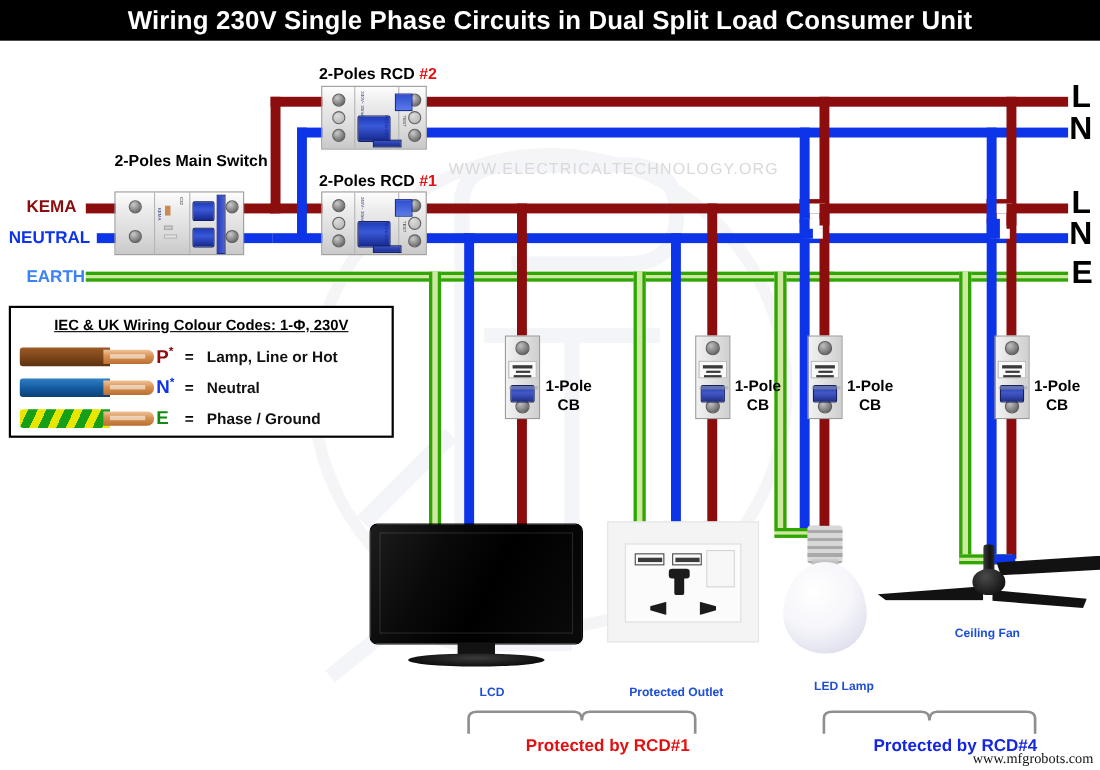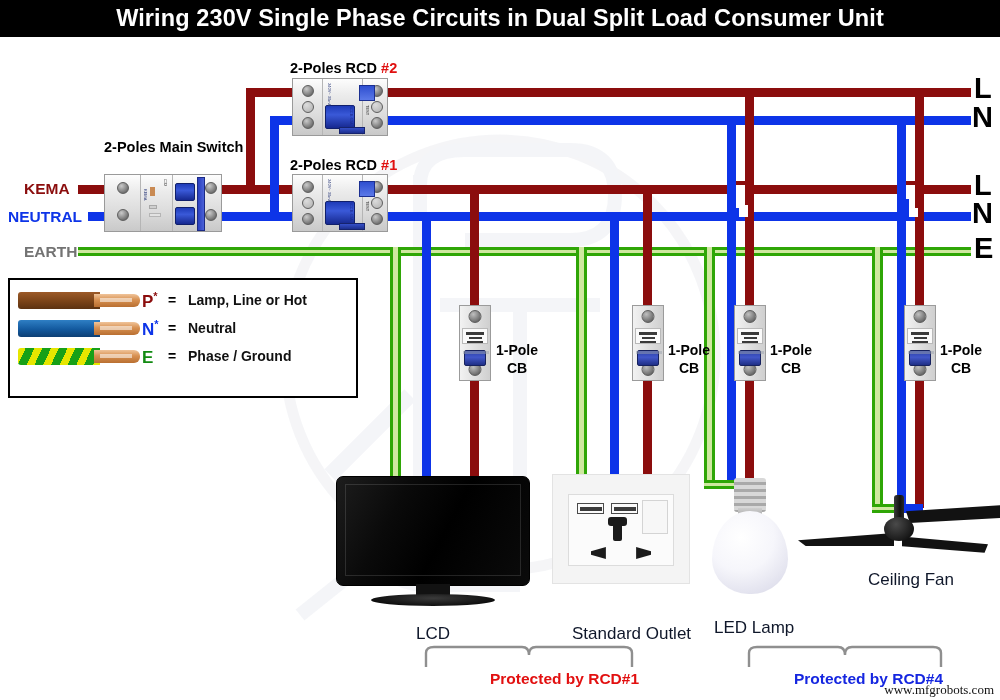--- a/index.html
+++ b/index.html
@@ -76,38 +76,38 @@
     font-size: 29px; font-weight: bold; color: #000;
     line-height: 1;
   }
   .leftLabel {
     position: absolute;
     font-size: 15.5px; font-weight: bold;
     line-height: 1; white-space: nowrap;
   }
   .lblPhase  { color: #8B0D0D; }
   .lblNeutral{ color: #0D34E8; }
-  .lblEarth  { color: #737373; }
+  .lblEarth  { color: #3b82f6; }
 
   
   .devLabel {
     position: absolute;
     font-size: 14.5px; font-weight: bold; color: #000;
     white-space: nowrap; line-height: 1.15;
   }
   .devLabel .hash1 { color: #E01010; }
   .devLabel .hash2 { color: #E01010; }
   .cbLabel {
     position: absolute;
     font-size: 14px; font-weight: bold; color: #000;
     line-height: 1.25; text-align: center; white-space: nowrap;
   }
   .loadLabel {
     position: absolute;
-    font-size: 17px; font-weight: normal; color: #0f172a;
+    font-size: 11px; font-weight: bold; color: #1d4ed8;
     white-space: nowrap;
   }
 
   
   .brk {
     position: absolute;
     background: linear-gradient(to right,#f2f2f2 0%,#e2e2e2 45%,#cfcfcf 100%);
     border: 1px solid #9b9b9b;
   }
   .brk .term {
@@ -332,20 +332,21 @@
 
   <svg id="bigwm" viewBox="0 0 460 600" fill="none" stroke="#e9e9ef" stroke-width="9">
     <circle cx="230" cy="300" r="215" stroke="#edeef2" stroke-width="11"></circle>
     <path d="M150 120 L150 470" stroke="#eceef3" stroke-width="14"></path>
     <path d="M150 130 Q150 95 195 95 L300 95 Q345 95 345 140 Q345 185 300 185 L195 185" stroke="#eceef3" stroke-width="14"></path>
     <path d="M170 250 L330 250 M250 250 L250 440" stroke="#eceef3" stroke-width="14"></path>
     <path d="M105 480 Q105 530 160 530 L250 530" stroke="#eceef3" stroke-width="14"></path>
     <path d="M60 420 L140 340" stroke="#eceef3" stroke-width="16"></path>
     <path d="M80 520 L30 560" stroke="#eceef3" stroke-width="14"></path>
   </svg>
+  <div class="wm-url" style="left:408px; top:146px;">WWW.ELECTRICALTECHNOLOGY.ORG</div>
   <div id="credit">www.mfgrobots.com</div>
 
   <div class="wire wP" style="left:78px;  top:185px; width:170px; height:9px;"></div>
   <div class="wire wN" style="left:88px;  top:212px; width:160px; height:9px;"></div>
   <div class="earthH" style="left:78px;  top:247px; width:680px; height:9px;"></div>
 
   <div class="wire wP" style="left:246px; top:88px;  width:9px; height:106px;"></div>
   <div class="wire wP" style="left:246px; top:185px; width:48px; height:9px;"></div>
   <div class="wire wP" style="left:246px; top:88px;  width:48px; height:9px;"></div>
 
@@ -542,20 +543,21 @@
     </div>
     <div class="lever" style="top:44px; width:22px; height:16px;"></div>
     <div class="stripe" style="left:3px; top:45px; width:26px; height:3px;"></div>
   </div>
   <div class="cbLabel" style="left:940px; top:342px;">
     <div>1-Pole</div>
     <div style="text-align:center;">CB</div>
   </div>
 
   <div id="legend">
+    <div class="lgTitle">IEC &amp; UK Wiring Colour Codes: 1-Φ, 230V</div>
 
     <div class="row">
       <div class="cable">
         <div class="sheath brown"></div>
           <div class="copper"></div>
       </div>
       <div class="sym p">
         <span>P</span><sup>*</sup>
       </div>
       <div class="eq">=</div>
@@ -587,59 +589,59 @@
     </div>
   </div>
 
   <div id="lcd">
     <div class="screen">
         <div class="inner"></div>
       </div>
     <div class="neck"></div>
     <div class="base"></div>
   </div>
-  <div class="loadLabel" style="left:416px; top:624px;">LCD</div>
+  <div class="loadLabel" style="left:436px; top:624px;">LCD</div>
 
   <div id="socket">
     <div class="plateBG"></div>
     <div class="face">
       <div class="swbtn"></div>
       <div class="usb" style="left:8px;">
           <i></i>
         </div>
       <div class="usb" style="left:42px;">
           <i></i>
         </div>
       <div class="ehead"></div>
       <div class="eslot"></div>
       <div class="pinL"></div>
       <div class="pinR"></div>
     </div>
   </div>
-  <div class="loadLabel" style="left:572px; top:624px;">Standard Outlet</div>
+  <div class="loadLabel" style="left:572px; top:624px;">Protected Outlet</div>
 
   <div id="bulb">
     <div class="cap"></div>
       <div class="neck2"></div>
       <div class="globe"></div>
   </div>
-  <div class="loadLabel" style="left:714px; top:618px;">LED Lamp</div>
+  <div class="loadLabel" style="left:740px; top:618px;">LED Lamp</div>
 
   <div id="fan">
     <div class="rod"></div>
     <div class="blade b2"></div>
     <div class="blade b3"></div>
     <div class="blade b1"></div>
     <div class="hub"></div>
   </div>
   <div class="loadLabel" style="left:868px; top:570px;">Ceiling Fan</div>
 
   <svg class="braceWrap" style="left:424px; top:645px; width:210px; height:24px;" viewBox="0 0 210 24">
     <path d="M2 22 L2 8 Q2 2 10 2 L98 2 Q105 2 105 10 Q105 2 112 2 L200 2 Q208 2 208 8 L208 22" fill="none" stroke="#8f8f8f" stroke-width="2.4"></path>
   </svg>
-  <div class="braceTxt rcd1txt" style="left:490px; top:670px;">Protected by RCD#1</div>
+  <div class="braceTxt rcd1txt" style="left:478px; top:670px;">Protected by RCD#1</div>
 
   <svg class="braceWrap" style="left:747px; top:645px; width:196px; height:24px;" viewBox="0 0 196 24">
     <path d="M2 22 L2 8 Q2 2 10 2 L91 2 Q98 2 98 10 Q98 2 105 2 L186 2 Q194 2 194 8 L194 22" fill="none" stroke="#8f8f8f" stroke-width="2.4"></path>
   </svg>
   <div class="braceTxt rcd2txt" style="left:794px; top:670px;">Protected by RCD#4</div>
 
 </div>
 
 </body></html>

